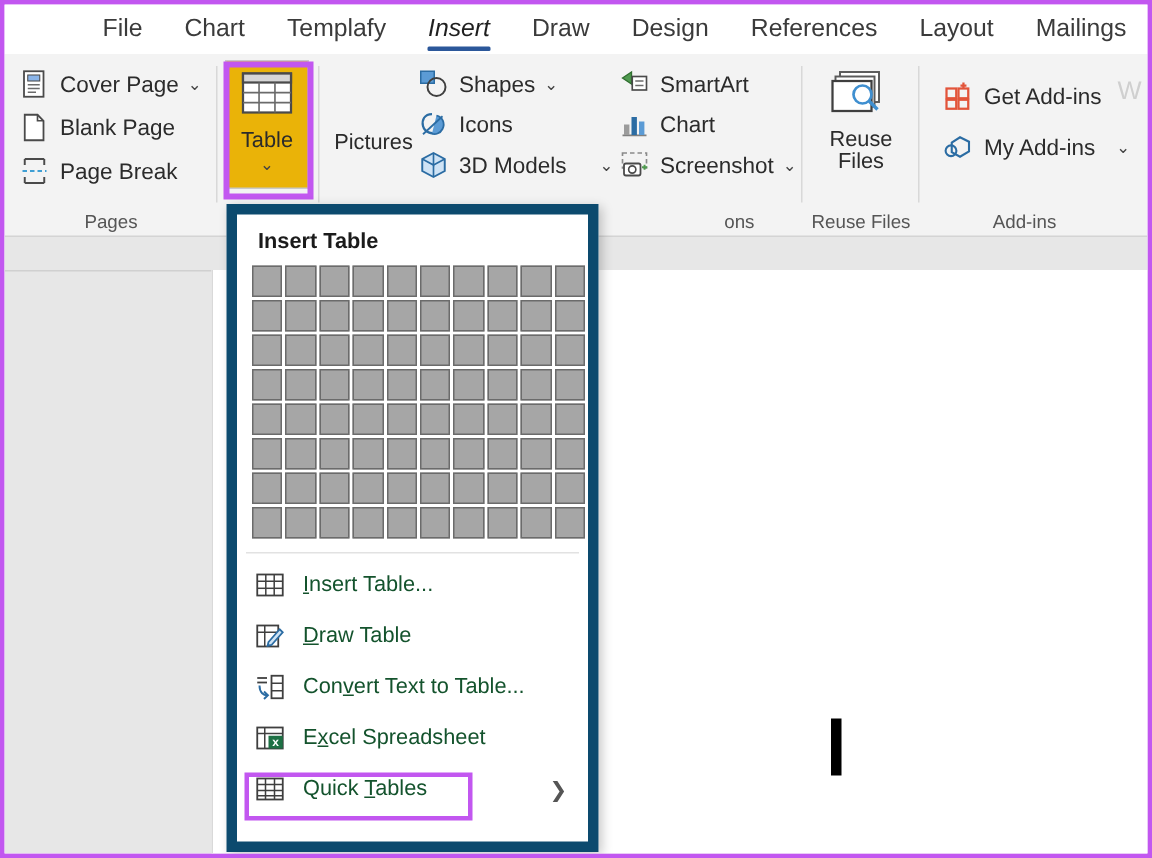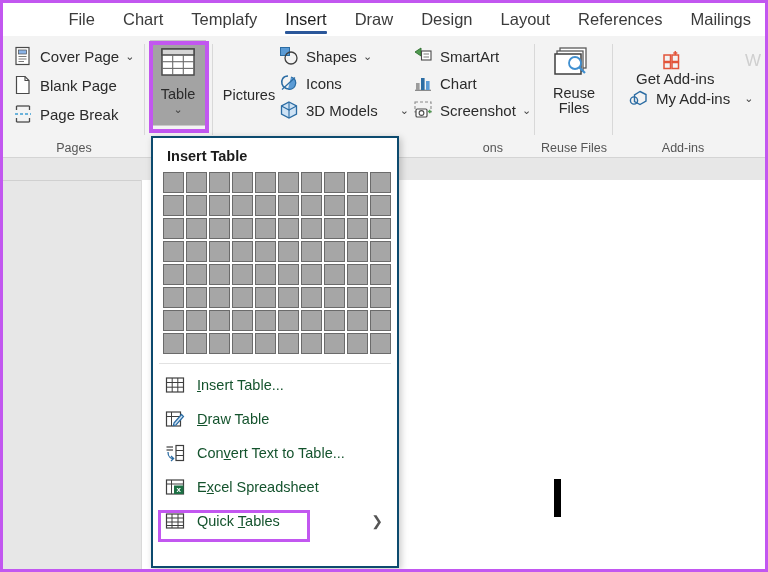--- a/index.html
+++ b/index.html
@@ -33,20 +33,21 @@
     padding:0 14px;
     height:33px;
     line-height:33px;
     white-space:nowrap;
     cursor:default;
   }
   .tab.active{color:#1f1f1f;}
   .tab.active .tab-label{
     border-bottom:2px solid #a16207;
     padding-bottom:18px;
+    font-style:italic;
   }
   .tab .underline{
     position:absolute;left:14px;right:14px;bottom:2px;height:3px;
     background:#2b579a;border-radius:1px;
   }
 
   
   .ribbon{
     position:absolute;left:0;top:33px;right:0;height:122px;
     background:#f3f3f3;
@@ -81,21 +82,21 @@
     cursor:default;box-sizing:border-box;
   }
   .bigbtn .bigic{margin-top:6px;}
   .bigbtn .blbl{
     font-size:14.5px;color:#2b2b2b;margin-top:6px;text-align:center;line-height:15px;
   }
   .bigbtn .bchev{font-size:11px;color:#444;margin-top:1px;}
 
   
   .tablebtn{
-    background:#a3a3a3;
+    background:#eab308;
     border:1px solid #c9c9c9;
   }
   .hl-table{
     position:absolute;left:146px;top:38px;width:60px;height:92px;
     border:4px solid #c257f0;box-sizing:border-box;pointer-events:none;
     z-index:5;
   }
 
   
   .docwrap{
@@ -115,21 +116,21 @@
     position:absolute;left:412px;top:299px;width:7px;height:38px;background:#000;
   }
   .wmark{
     position:absolute;right:4px;top:48px;font-size:17px;color:#cfcfcf;
   }
 
   
   .dropdown{
     position:absolute;left:148px;top:133px;width:248px;height:432px;
     background:#ffffff;
-    border:2px solid #0c4a6e;
+    border:7px solid #0c4a6e;
     box-shadow:2px 2px 7px rgba(0,0,0,.22);
     z-index:20;
     box-sizing:border-box;
   }
   .dd-title{
     font-size:14.5px;font-weight:bold;color:#1b1b1b;
     padding:10px 0 6px 14px;
   }
   .gridbox{
     padding:2px 0 4px 10px;
@@ -174,24 +175,24 @@
       <span class="tab-label">Insert</span>
       <span class="underline"></span>
     </div>
     <div class="tab">
       <span class="tab-label">Draw</span>
     </div>
     <div class="tab">
       <span class="tab-label">Design</span>
     </div>
     <div class="tab">
+      <span class="tab-label">References</span>
+    </div>
+    <div class="tab">
       <span class="tab-label">Layout</span>
-    </div>
-    <div class="tab">
-      <span class="tab-label">References</span>
     </div>
     <div class="tab">
       <span class="tab-label">Mailings</span>
     </div>
   </div>
 
   <div class="ribbon">
 
     <div class="grp" style="left:0;width:142px;">
       <div class="sbtn" style="top:6px;">
@@ -336,21 +337,21 @@
         <span class="blbl">
           <span>Reuse</span><br>
           <span>Files</span>
         </span>
       </div>
       <div class="grp-label">Reuse Files</div>
       <div class="grp-sep" style="right:0;"></div>
     </div>
 
     <div class="grp" style="left:610px;right:0;">
-      <div class="sbtn" style="left:12px;top:14px;flex-direction:column;">
+      <div class="sbtn" style="left:12px;top:14px;">
         <svg class="ic" viewBox="0 0 20 20">
           <rect x="2" y="5" width="6.5" height="6.5" fill="none" stroke="#e2543a" stroke-width="1.5"></rect>
           <rect x="10" y="5" width="6.5" height="6.5" fill="none" stroke="#e2543a" stroke-width="1.5"></rect>
           <rect x="2" y="12.5" width="6.5" height="6" fill="none" stroke="#e2543a" stroke-width="1.5"></rect>
           <rect x="10" y="12.5" width="6.5" height="6" fill="none" stroke="#e2543a" stroke-width="1.5"></rect>
           <path d="M13.3 1 V5 M11.3 3 H15.3" stroke="#e2543a" stroke-width="1.5"></path>
         </svg>
         <span class="lbl">Get Add-ins</span>
       </div>
       <div class="sbtn" style="left:12px;top:48px;">

